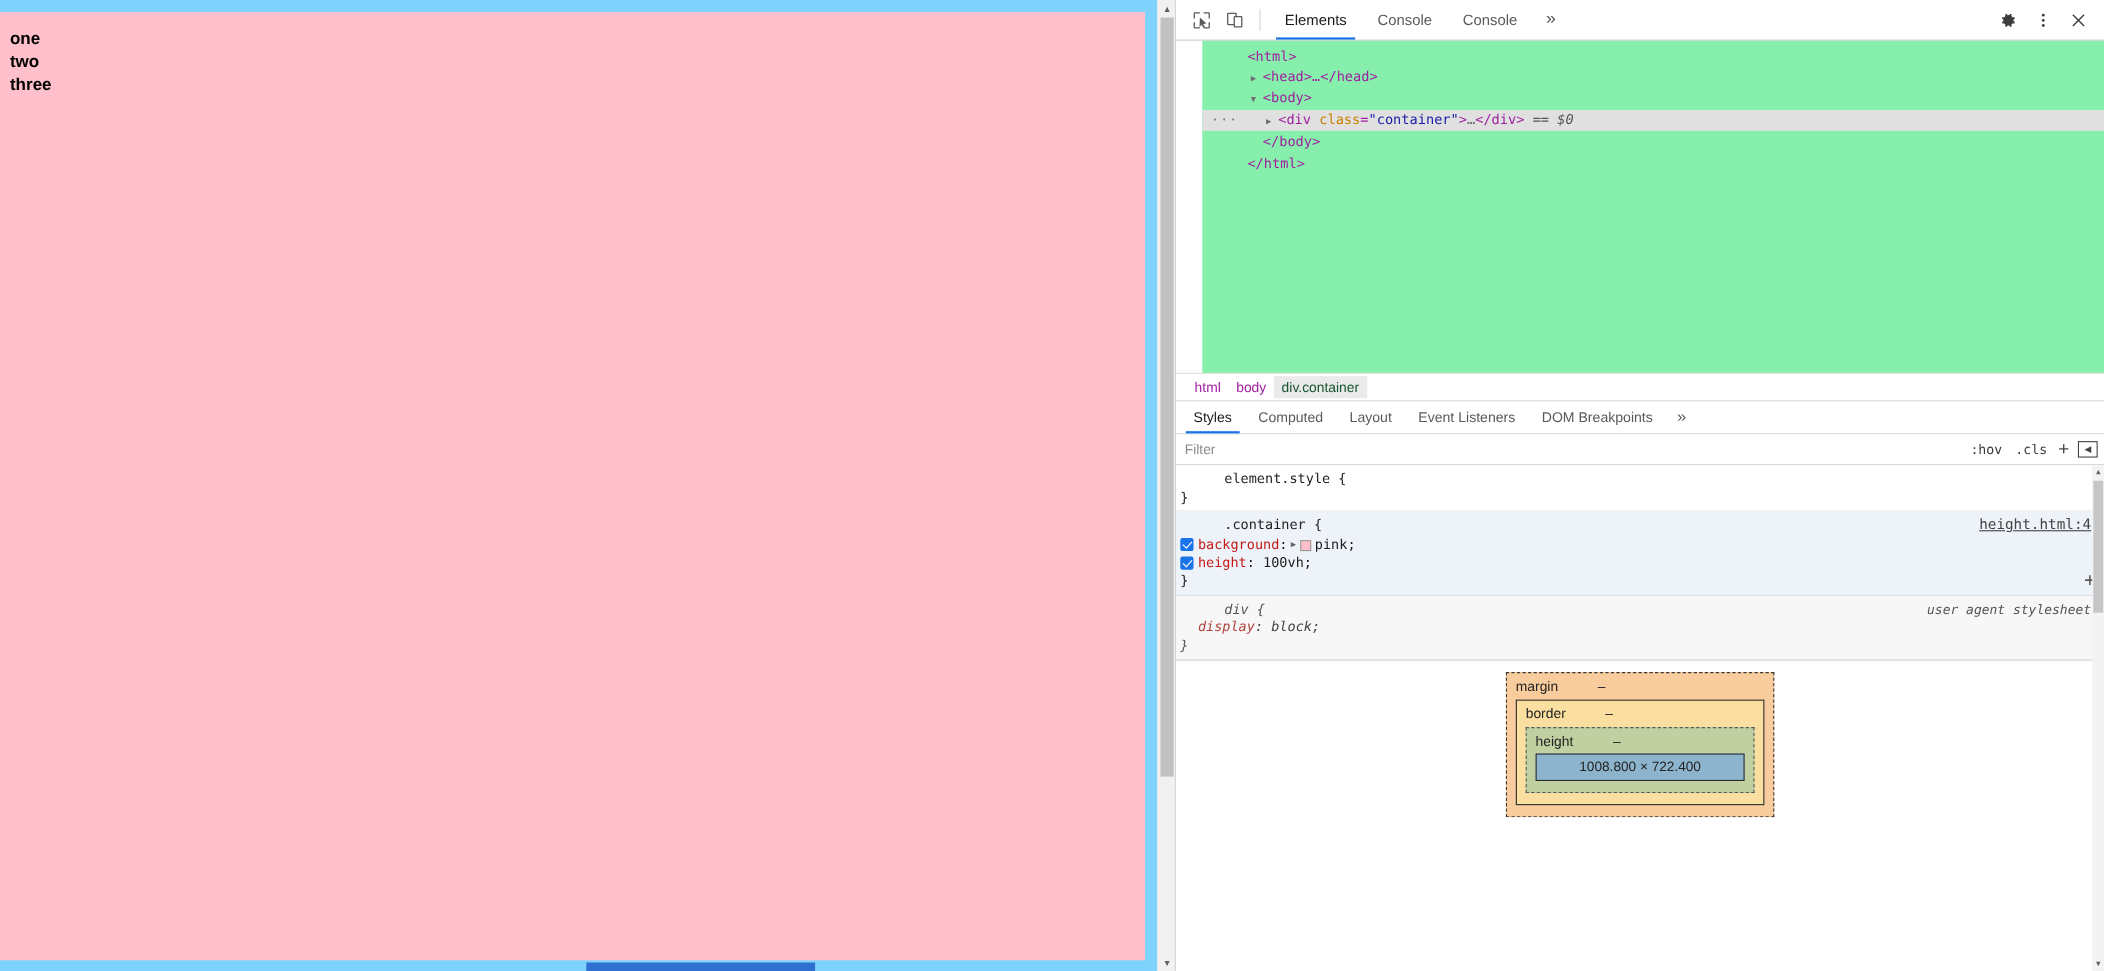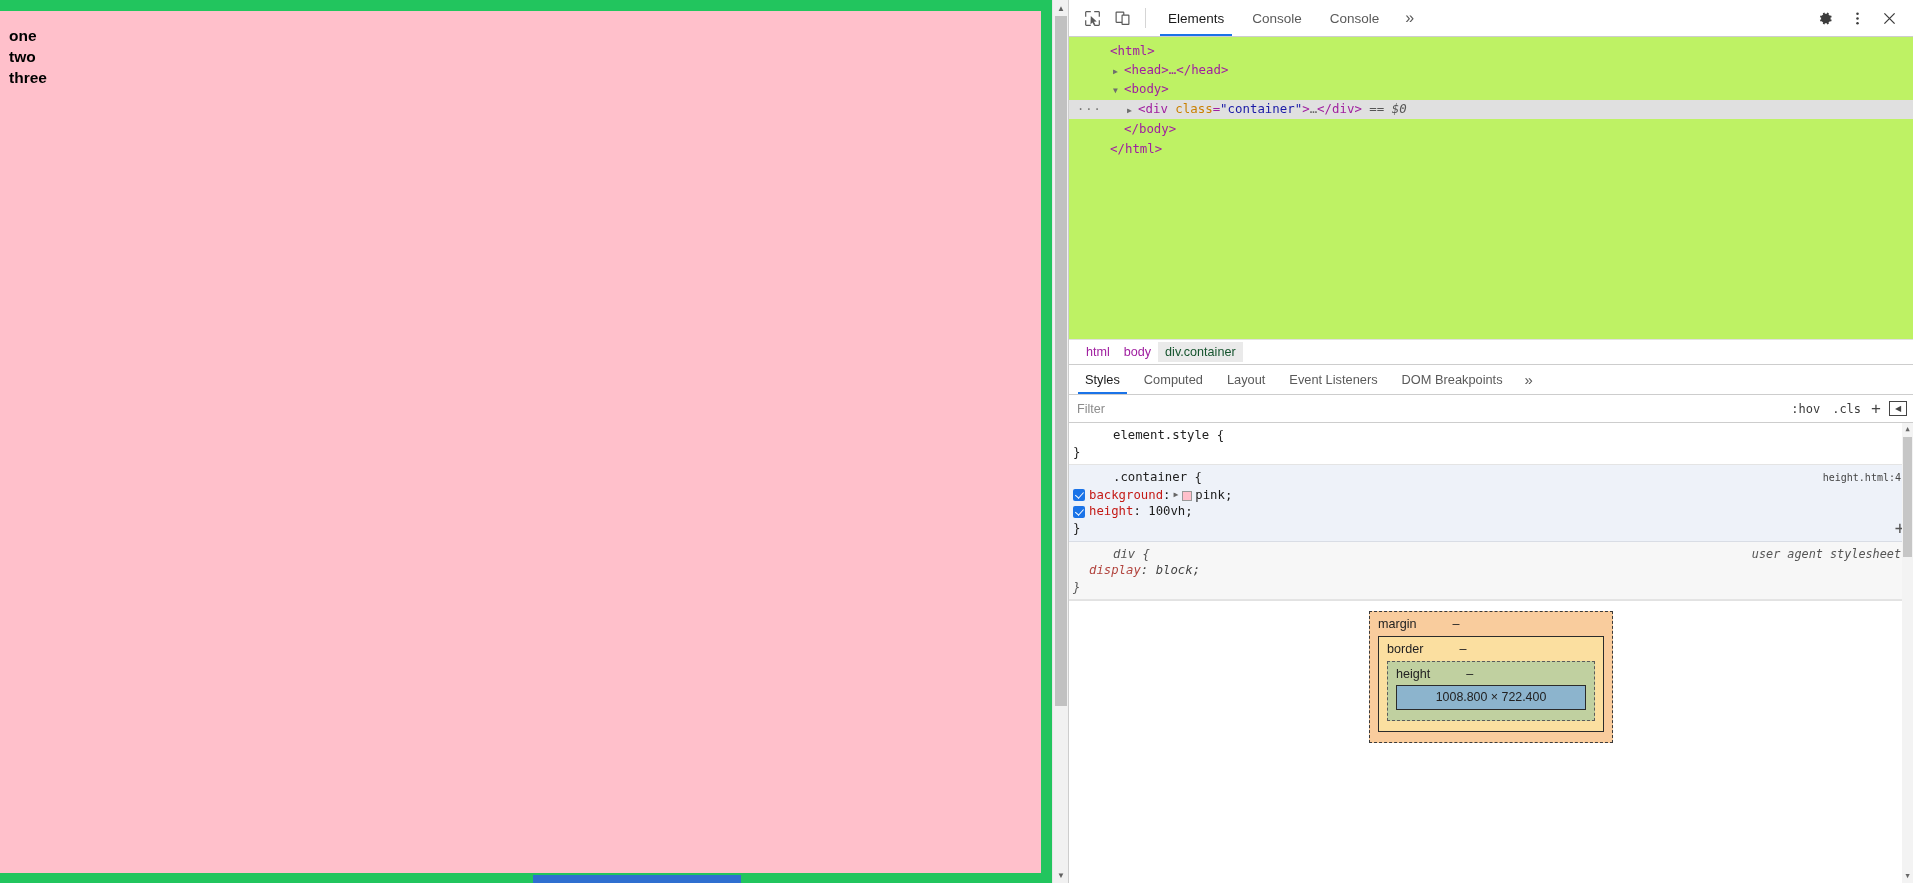--- a/index.html
+++ b/index.html
@@ -8,21 +8,21 @@
     overflow: hidden;
     font-family: "Liberation Sans", sans-serif;
     background: #fff;
   }
   .app { position: relative; width: 1913px; height: 883px; display: flex; }
 
   
   .viewport {
     position: relative;
     width: 1052px; height: 883px;
-    background: #22c55e;
+    background: #7dd3fc;
     overflow: hidden;
     flex: 0 0 1052px;
     padding-left: 18px;
   }
   .page-container {
     position: absolute;
     left: 0; top: 11px;
     width: 1041px; height: 862px;
     background: #FFC0CB;
   }
@@ -131,22 +131,23 @@
 
   
   .dom-tree {
     flex: 0 0 302px;
     overflow: hidden;
     padding: 4px 0 0 0;
     font-family: "DejaVu Sans Mono", "Liberation Mono", monospace;
     font-size: 12.4px;
     line-height: 19.5px;
     color: #222;
-    background: #bef264;
-    position: relative;
+    background: #86efac;
+    position: relative;
+    margin-left: 24px;
   }
   .dom-row {
     display: flex; align-items: center;
     padding-left: 8px;
     white-space: nowrap;
     height: 19.5px;
   }
   .dom-row.selected { background: #e0e0e0; }
   .dom-gutter {
     width: 22px; flex: 0 0 22px;
@@ -249,22 +250,22 @@
   }
   .rule-block { padding: 4px 8px 4px 2px; position: relative; }
   .rule-block.elementstyle { background: #fff; border-bottom: 1px solid #e4e4e4; }
   .rule-block.authored { background: #eef2f9; border-bottom: 1px solid #d9dde5; }
   .rule-block.ua { background: #f7f7f7; border-bottom: 1px solid #e4e4e4; font-style: italic; color: #555; }
   .rule-head { display: flex; align-items: baseline; }
   .sel { color: #222; padding-left: 2px; margin-left: 40px; }
   .ua .sel { color: #555; }
   .src-link {
     margin-left: auto;
-    color: #444; 
-    font-size: 10px;
+    color: #444; text-decoration: underline;
+    font-size: 13px;
     padding-right: 4px;
   }
   .ua-origin { margin-left: auto; font-size: 11.8px; color: #555; padding-right: 4px; font-style: italic; }
   .decl { display: flex; align-items: center; padding-left: 2px; }
   .decl .cbx {
     width: 12px; height: 12px; flex: 0 0 12px;
     background: #1a73e8; border-radius: 2px;
     margin-right: 4px;
     position: relative;
   }

